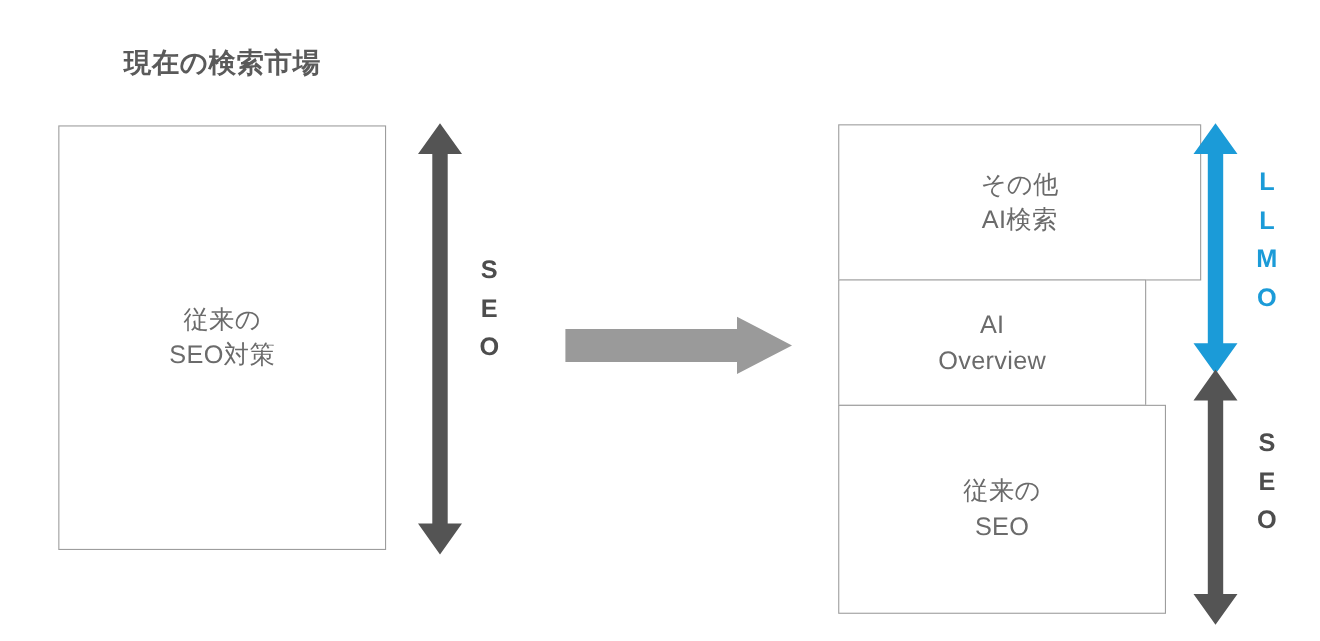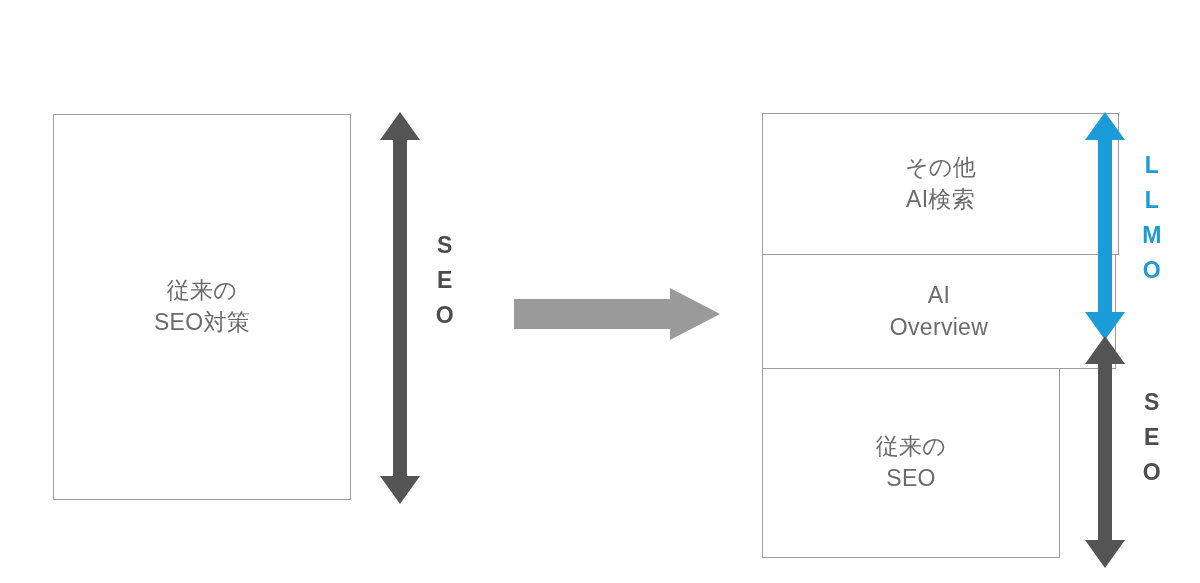--- a/index.html
+++ b/index.html
@@ -64,27 +64,27 @@
   #box-current-seo {
     left: 53px;
     top: 114px;
     width: 298px;
     height: 386px;
   }
 
   #box-other-ai {
     left: 762px;
     top: 113px;
-    width: 357px;
+    width: 330px;
     height: 142px;
   }
   #box-ai-overview {
     left: 762px;
     top: 254px;
-    width: 354px;
+    width: 280px;
     height: 115px;
   }
   #box-future-seo {
     left: 762px;
     top: 368px;
     width: 298px;
     height: 190px;
   }
 
   
@@ -128,20 +128,21 @@
     top: 385px;
     width: 40px;
     color: #4d4d4d;
   }
 </style>
 </head>
 <body>
 
 <div class="stage">
 
+  <div class="panel-title" id="title-current">現在の検索市場</div>
 
   <div class="box" id="box-current-seo">
     <div class="box-text">従来の
 SEO対策</div>
   </div>
 
   <svg class="arrow-svg" id="arrow-seo-left" width="48" height="396" viewBox="0 0 48 396">
     <polygon points="24,2 44,30 31,30 31,366 44,366 24,394 4,366 17,366 17,30 4,30" fill="#545454"></polygon>
   </svg>
   <div class="vlabel" id="label-seo-left">

